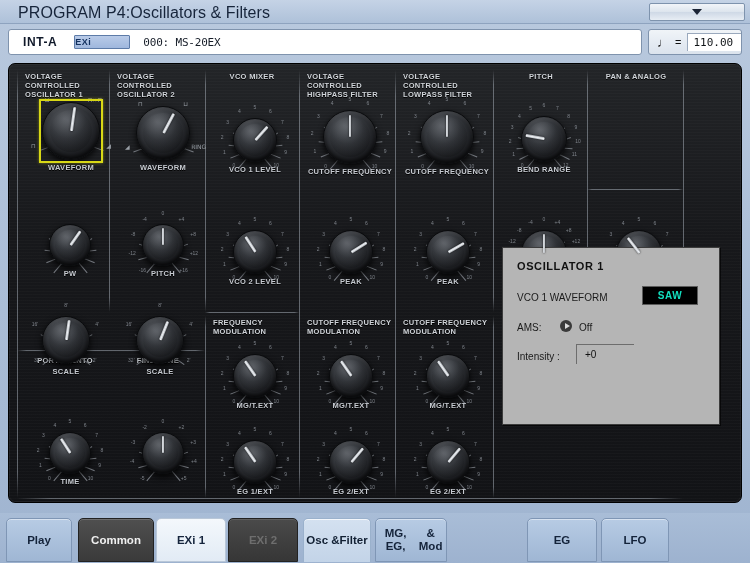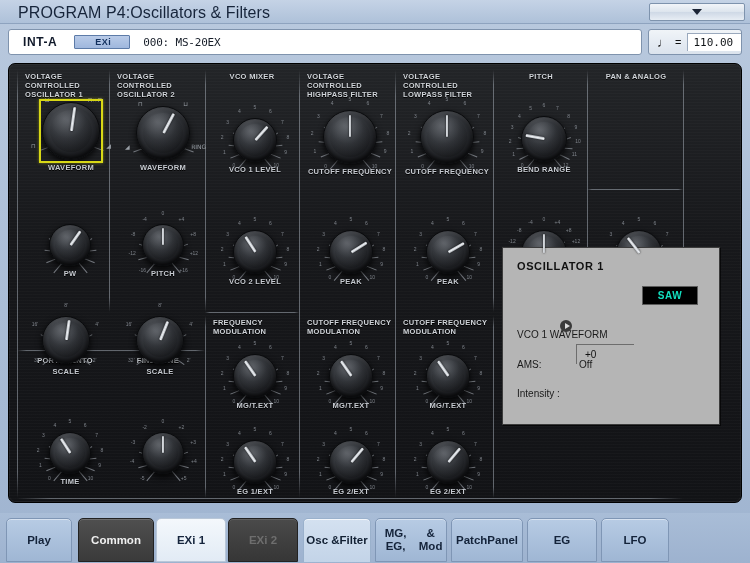--- a/index.html
+++ b/index.html
@@ -50,21 +50,21 @@
     margin-left: 14px; font-size: 12px; font-weight: bold; color: #10192a;
     letter-spacing: .6px;
   }
   .exi-badge {
     margin-left: 17px; width: 56px; height: 14px;
     background: linear-gradient(180deg,#b9cbe8 0%, #9fb7dd 100%);
     border: 1px solid #5d7ba8; border-radius: 1px;
     display: flex; align-items: center;
   }
   .exi-badge span {
-    font-size: 9px; font-weight: bold; color: #12305e; margin-left: 20px;
+    font-size: 9px; font-weight: bold; color: #12305e; margin-left: 0;
     letter-spacing: .4px;
   }
   .progbar .pname {
     margin-left: 13px; font-size: 11px; color: #161d28;
     font-family: "DejaVu Sans Mono", monospace; letter-spacing: -.2px;
   }
 
   .tempobox {
     position: absolute; left: 648px; top: 29px; width: 94px; height: 26px;
     background: linear-gradient(180deg,#f0f4f8 0%,#dbe3ed 100%);
@@ -157,21 +157,21 @@
   .infobox {
     position: absolute; left: 502px; top: 247px; width: 218px; height: 178px;
     background: #b5b5b5;
     border: 1px solid #3c3c3c;
     box-shadow: 1px 1px 0 rgba(0,0,0,.6);
   }
   .ib-title {
     position: absolute; left: 14px; top: 12px;
     font-size: 11px; font-weight: bold; color: #111; letter-spacing: .6px;
   }
-  .ib-lbl { position: absolute; font-size: 10px; color: #1a1a1a; margin-top: 37px; }
+  .ib-lbl { position: absolute; font-size: 10px; color: #1a1a1a; }
   .ib-val-dark {
     position: absolute; background: #000; border: 1px solid #5b5b5b;
     display: flex; align-items: center; justify-content: center;
     color: #12e0c0; font-size: 10px; font-weight: bold; letter-spacing: .5px;
   }
   .ib-arrow {
     position: absolute; width: 12px; height: 12px; border-radius: 50%;
     background: #3a3a3a; display: flex; align-items: center; justify-content: center;
   }
   .ib-arrow::after {
@@ -917,24 +917,20 @@
         <div>EXi 2</div>
       </div>
       <div class="tab tab-active" style="left: 303px; width: 68px;">
         <div>Osc &amp;</div>
         <div>Filter</div>
       </div>
       <div class="tab tab-normal" style="left: 375px; width: 72px;">
         <div>MG, EG,</div>
         <div>&amp; Mod</div>
       </div>
-      <div class="tab tab-normal" style="left: 451px; width: 72px;">
-        <div>Patch</div>
-        <div>Panel</div>
-      </div>
       <div class="tab tab-normal" style="left: 527px; width: 70px;">
         <div>EG</div>
       </div>
       <div class="tab tab-normal" style="left: 601px; width: 68px;">
         <div>LFO</div>
       </div>
     </div>
 
 </div>
 

